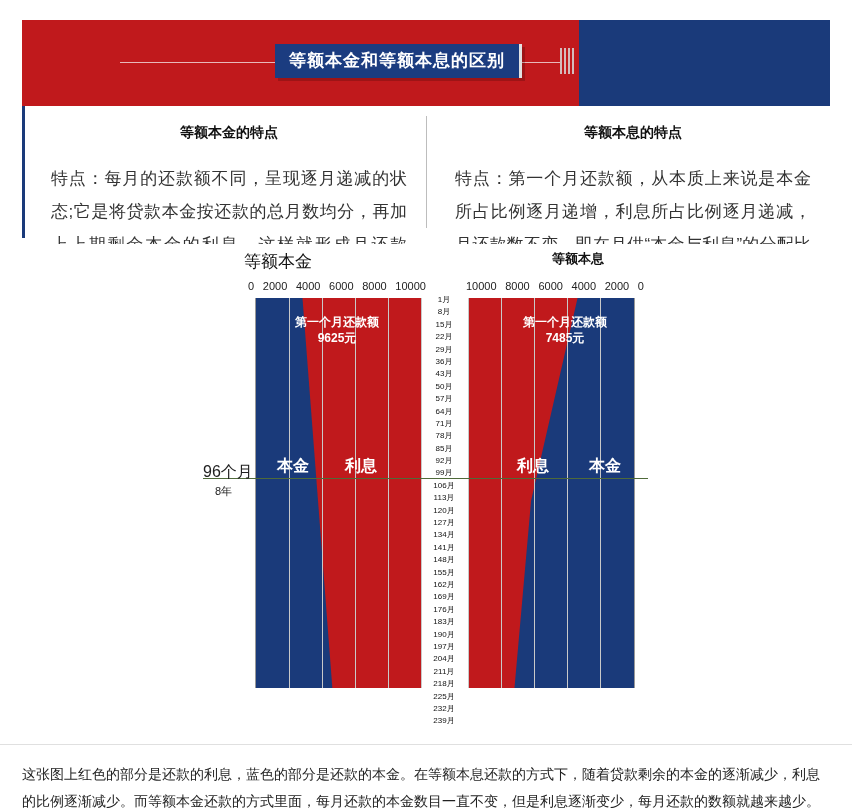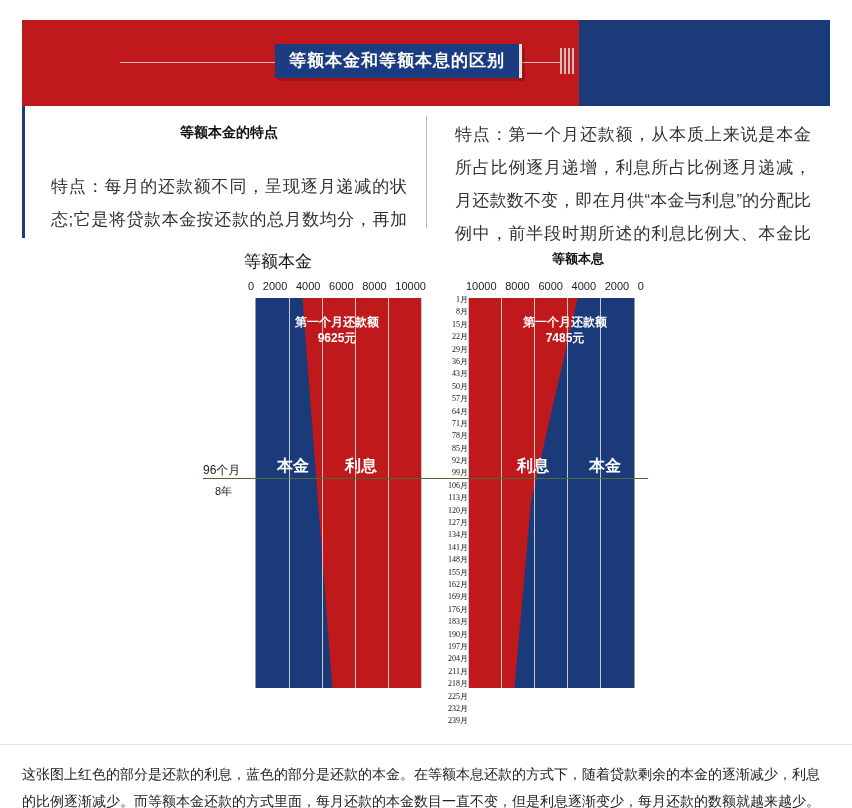--- a/index.html
+++ b/index.html
@@ -40,21 +40,21 @@
     position:absolute;left:22px;top:106px;width:808px;height:132px;
     border-left:3px solid #1a3a7a;background:#ffffff;
     display:flex;
   }
   .feat-col{flex:1 1 50%;padding:12px 22px 0 26px;box-sizing:border-box;}
   .feat-divider{
     position:absolute;left:426px;top:116px;width:1px;height:112px;
     background:#bdbdbd;
   }
   .feat-title{
-    text-align:center;font-size:14px;font-weight:bold;color:#111;margin:6px 0 28px 0;
+    text-align:center;font-size:14px;font-weight:bold;color:#111;margin:6px 0 20px 0;
   }
   .feat-body{
     font-size:17px;line-height:1.95;color:#333;text-align:justify;
   }
 
   
   .chart-wrap{
     position:absolute;left:0;top:244px;width:852px;height:500px;background:#fff;
   }
   .chart-head-left{
@@ -93,37 +93,37 @@
   }
   .rp-red{
     position:absolute;left:0;top:0;width:166px;height:390px;
     background:#c0191c;
     clip-path:polygon(0 0, 66% 0, 38% 52%, 28% 100%, 0 100%);
   }
 
   .mid-line{
     position:absolute;left:203px;top:478px;width:445px;height:1px;background:#4f6a3a;
   }
-  .mid-label-1{position:absolute;left:203px;top:462px;font-size:12px;color:#222;}
+  .mid-label-1{position:absolute;left:203px;top:462px;font-size:16px;color:#222;}
   .mid-label-2{position:absolute;left:215px;top:484px;font-size:11px;color:#222;}
 
   .lbl{position:absolute;color:#fff;font-weight:bold;text-align:center;line-height:1.35;}
   .lbl-lfirst{left:262px;top:314px;width:150px;font-size:12px;}
   .lbl-rfirst{left:490px;top:314px;width:150px;font-size:12px;}
   .lbl-llast{left:270px;top:706px;width:140px;font-size:12px;}
   .lbl-rlast{left:492px;top:706px;width:146px;font-size:12px;}
   .lbl-benjin{left:258px;top:455px;width:70px;font-size:16px;}
   .lbl-lixi{left:326px;top:455px;width:70px;font-size:16px;}
   .lbl-lixi-r{left:498px;top:455px;width:70px;font-size:16px;}
   .lbl-benjin-r{left:570px;top:455px;width:70px;font-size:16px;}
 
   
   .months{
     position:absolute;left:420px;top:296px;width:48px;height:450px;
-    text-align:right;font-size:8px;line-height:1.0;color:#111;font-family:Liberation Serif, serif;
+    text-align:center;font-size:8px;line-height:1.0;color:#111;
   }
   .months div{height:12.4px;}
 
   
   .footer{
     position:absolute;left:22px;top:762px;width:810px;
     font-size:14px;line-height:1.9;color:#222;font-family:Liberation Serif, serif;
   }
   .sep{
     position:absolute;left:0;top:744px;width:852px;height:1px;background:#e0e0e0;
@@ -143,20 +143,21 @@
   <div class="banner-title-box">
     <div class="banner-title">等额本金和等额本息的区别</div>
   </div>
 
   <div class="features">
     <div class="feat-col">
       <div class="feat-title">等额本金的特点</div>
       <div class="feat-body">特点：每月的还款额不同，呈现逐月递减的状态;它是将贷款本金按还款的总月数均分，再加上上期剩余本金的利息，这样就形成月还款额，所以等额本金法当月的还款额多，然后逐月减少，越还越少</div>
     </div>
     <div class="feat-col">
+      <div class="feat-title">等额本息的特点</div>
       <div class="feat-body">特点：第一个月还款额，从本质上来说是本金所占比例逐月递增，利息所占比例逐月递减，月还款数不变，即在月供“本金与利息”的分配比例中，前半段时期所述的利息比例大、本金比例小，还款期限过半后逐步转为本金比例大、利息比例小</div>
     </div>
   </div>
   <div class="feat-divider"></div>
 
   <div class="chart-wrap">
     <div class="chart-head-left">等额本金</div>
     <div class="chart-head-right">等额本息</div>
 
     <div class="axis-left">

